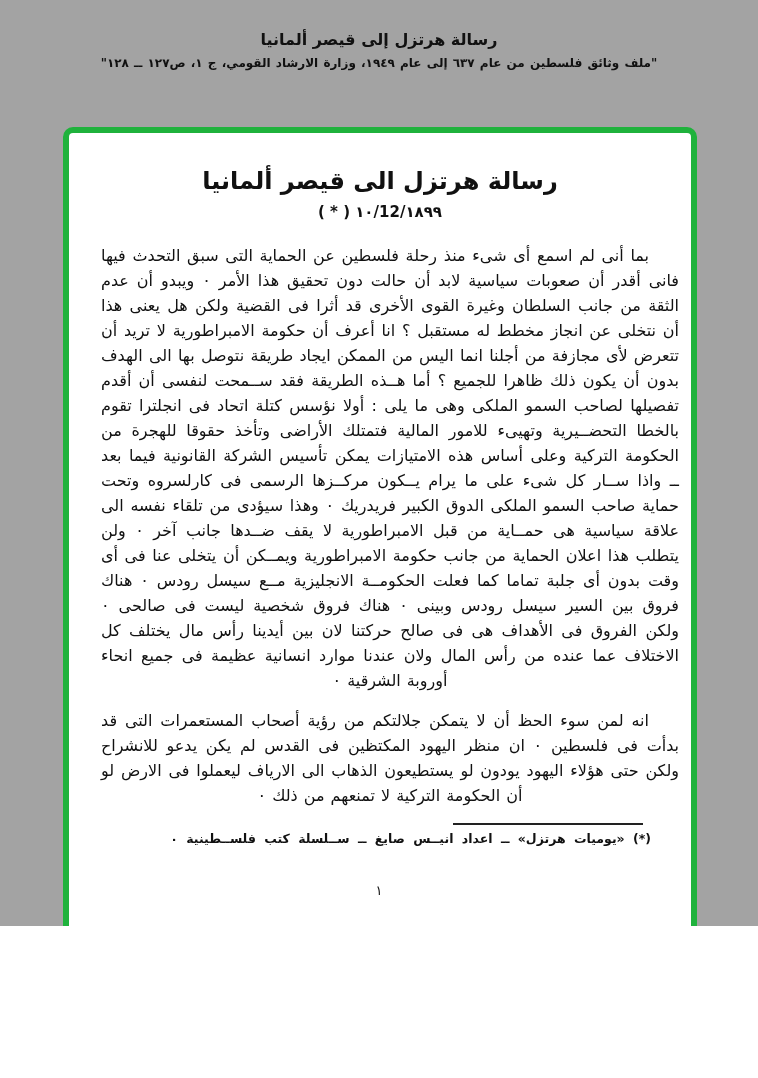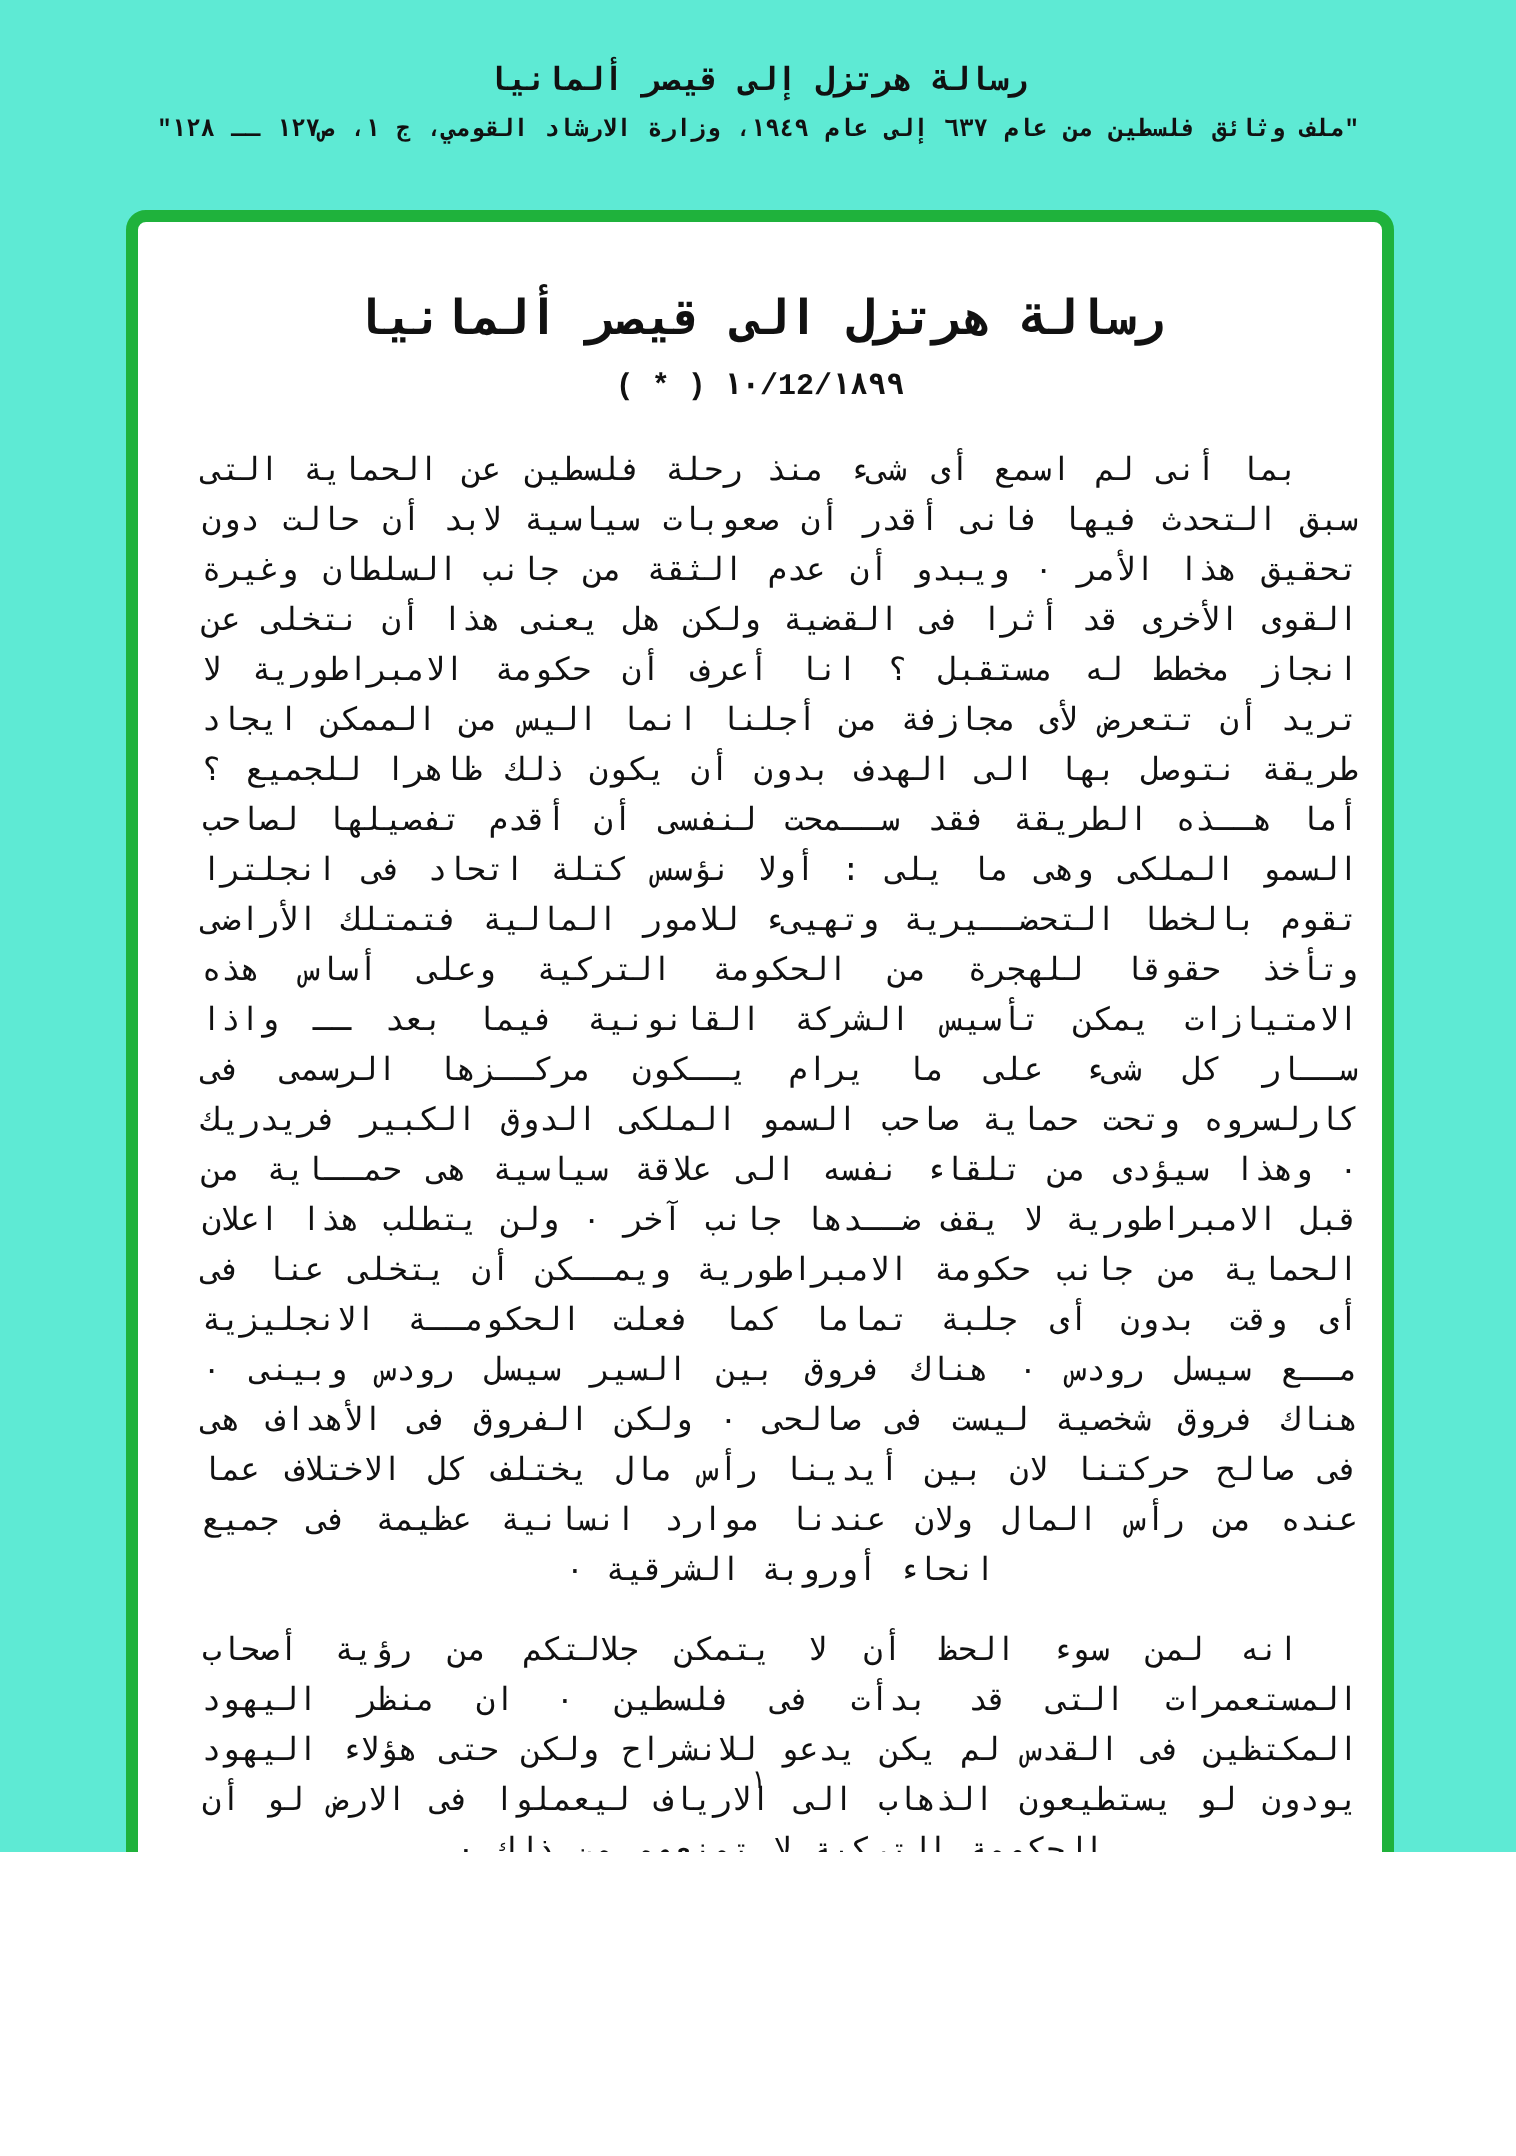--- a/index.html
+++ b/index.html
@@ -5,25 +5,24 @@
   html, body {
     margin: 0;
     padding: 0;
     background: #ffffff;
     font-family: "DejaVu Sans", sans-serif;
   }
   .page {
     position: relative;
     width: 758px;
     height: 926px;
-    background: #5eead4;
+    background: #a3a3a3;
     overflow: hidden;
     direction: rtl;
     color: #111;
-    font-family: Liberation Mono, monospace;
   }
   
   .top-header {
     padding-top: 30px;
     text-align: center;
   }
   .header-title {
     font-size: 16px;
     font-weight: bold;
     letter-spacing: 0.5px;
@@ -32,21 +31,21 @@
     margin-top: 7px;
     font-size: 12px;
     font-weight: bold;
     letter-spacing: 0.2px;
     word-spacing: 1px;
   }
   
   .green-box {
     position: absolute;
     left: 63px;
-    top: 105px;
+    top: 127px;
     width: 634px;
     height: 850px;
     box-sizing: border-box;
     border: 6px solid #1fb23c;
     border-radius: 10px;
     padding: 34px 12px 0 12px;
     background: #fff;
   }
   .letter-title {
     text-align: center;

